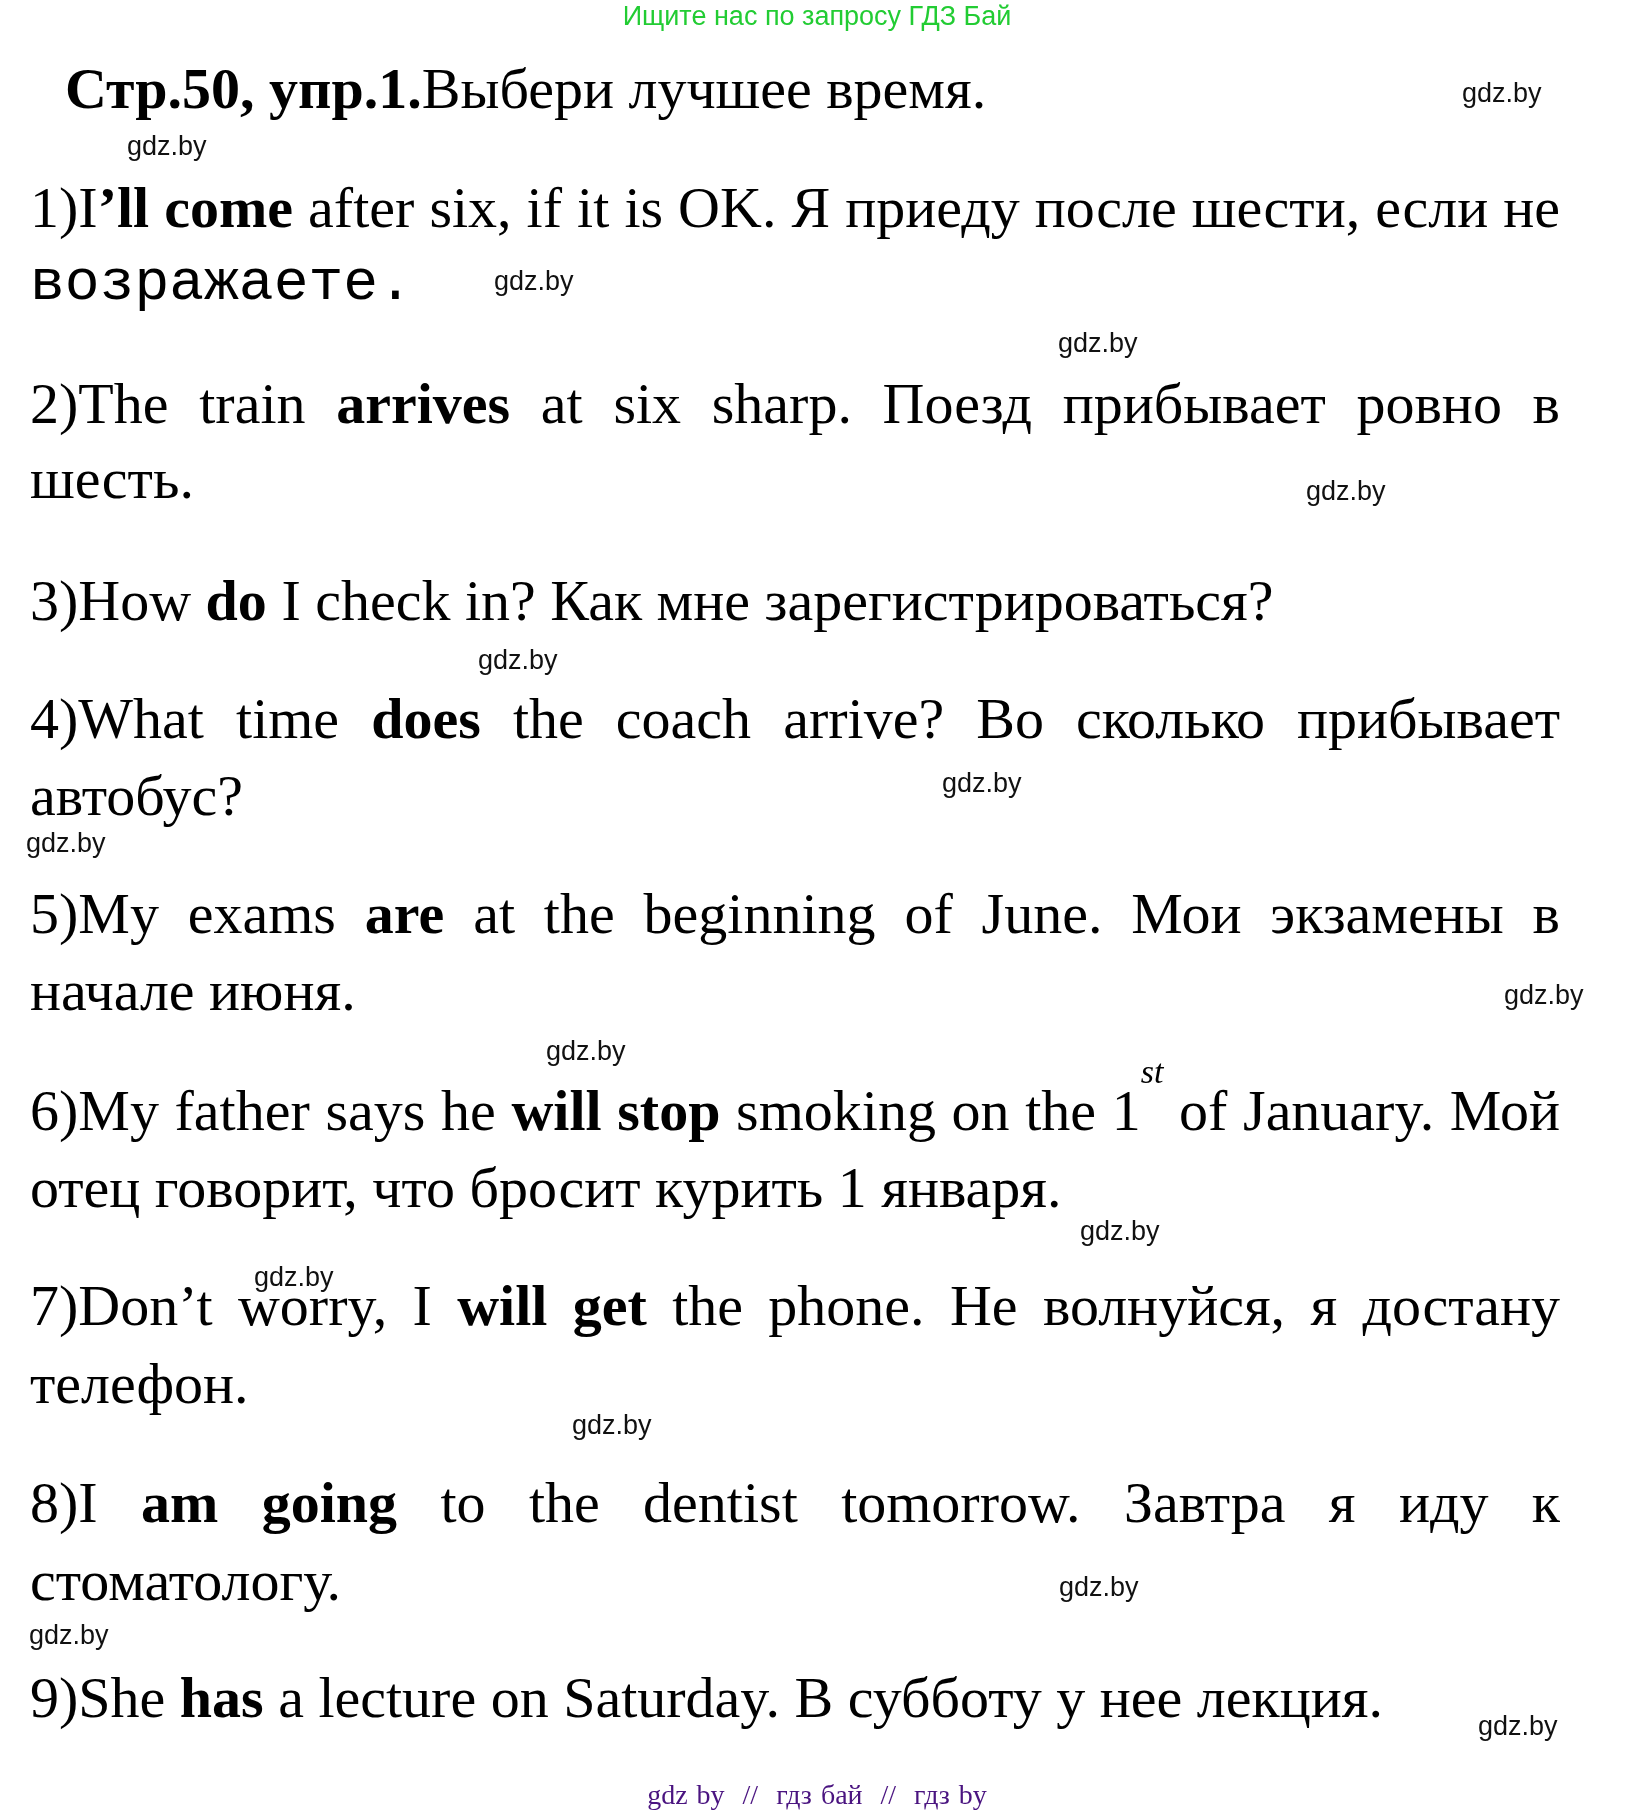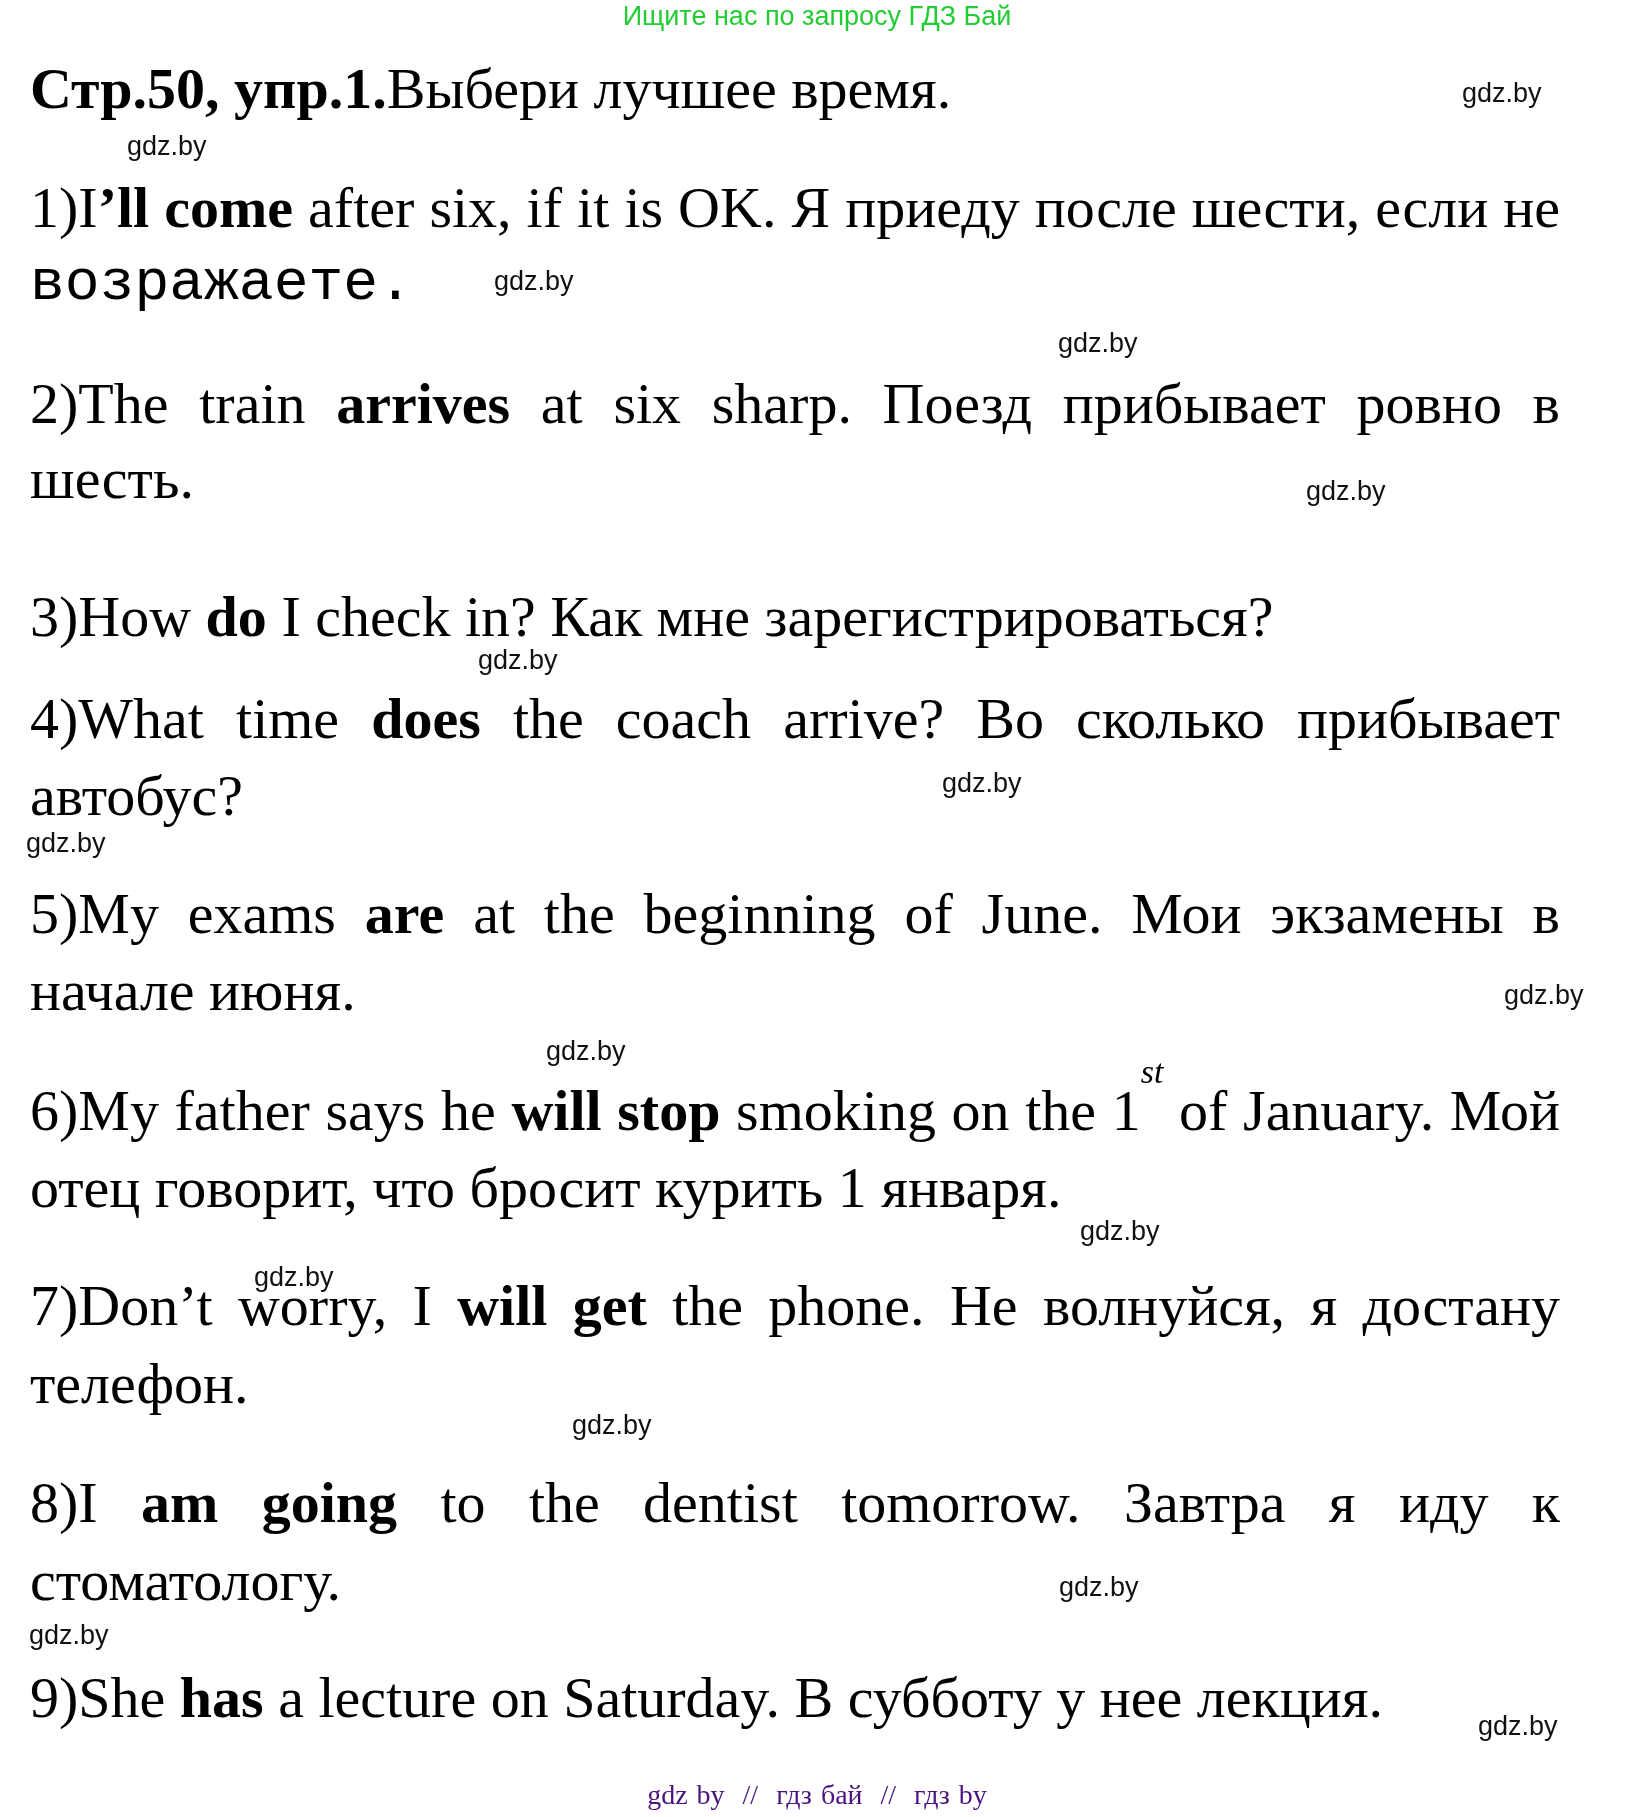--- a/index.html
+++ b/index.html
@@ -9,21 +9,21 @@
     position: absolute; left: 0; top: 0; width: 1626px; height: 34px;
     text-align: center; font-family: "Liberation Sans", sans-serif;
     font-size: 27px; line-height: 32px; color: #22cc33;
   }
   .line {
     position: absolute; left: 26px; width: 1530px;
     font-family: "Liberation Serif", serif; font-size: 58px; line-height: 66px;
     color: #000; white-space: nowrap;
   }
   .line.just { text-align: justify; text-align-last: justify; white-space: normal; }
-  .title { font-size: 58px; }
+  .title { font-size: 58px; margin-left: 35px; }
   b { font-weight: bold; }
   sup { font-size: 34px; vertical-align: top; position: relative; top: -6px; line-height: 0; font-style: italic; }
   .wm {
     position: absolute; font-family: "Liberation Sans", sans-serif;
     font-size: 27px; line-height: 30px; color: #111; white-space: nowrap;
   }
   .footer {
     position: absolute; left: 0; top: 1778px; width: 1626px; text-align: center;
     font-family: Liberation Serif, serif; font-size: 28px; line-height: 34px;
     color: #4a1480; word-spacing: 2px;
@@ -43,21 +43,21 @@
   <div class="line just" style="top:175px;">
     <span>1)</span><span>I</span><b>’ll come</b><span> after six, if it is OK. Я приеду после шести, если не</span>
   </div>
   <div class="line" style="top:251px;font-family:Liberation Mono, monospace;">возражаете.</div>
 
   <div class="line just" style="top:371px;">
     <span>2)</span><span>The train </span><b>arrives</b><span> at six sharp. Поезд прибывает ровно в</span>
   </div>
   <div class="line" style="top:446px;">шесть.</div>
 
-  <div class="line" style="top:568px;margin-top:16px;">
+  <div class="line" style="top:568px;">
     <span>3)</span><span>How </span><b>do</b><span> I check in? Как мне зарегистрироваться?</span>
   </div>
 
   <div class="line just" style="top:686px;">
     <span>4)</span><span>What time </span><b>does</b><span> the coach arrive? Во сколько прибывает</span>
   </div>
   <div class="line" style="top:763px;">автобус?</div>
 
   <div class="line just" style="top:881px;">
     <span>5)</span><span>My exams </span><b>are</b><span> at the beginning of June. Мои экзамены в</span>

